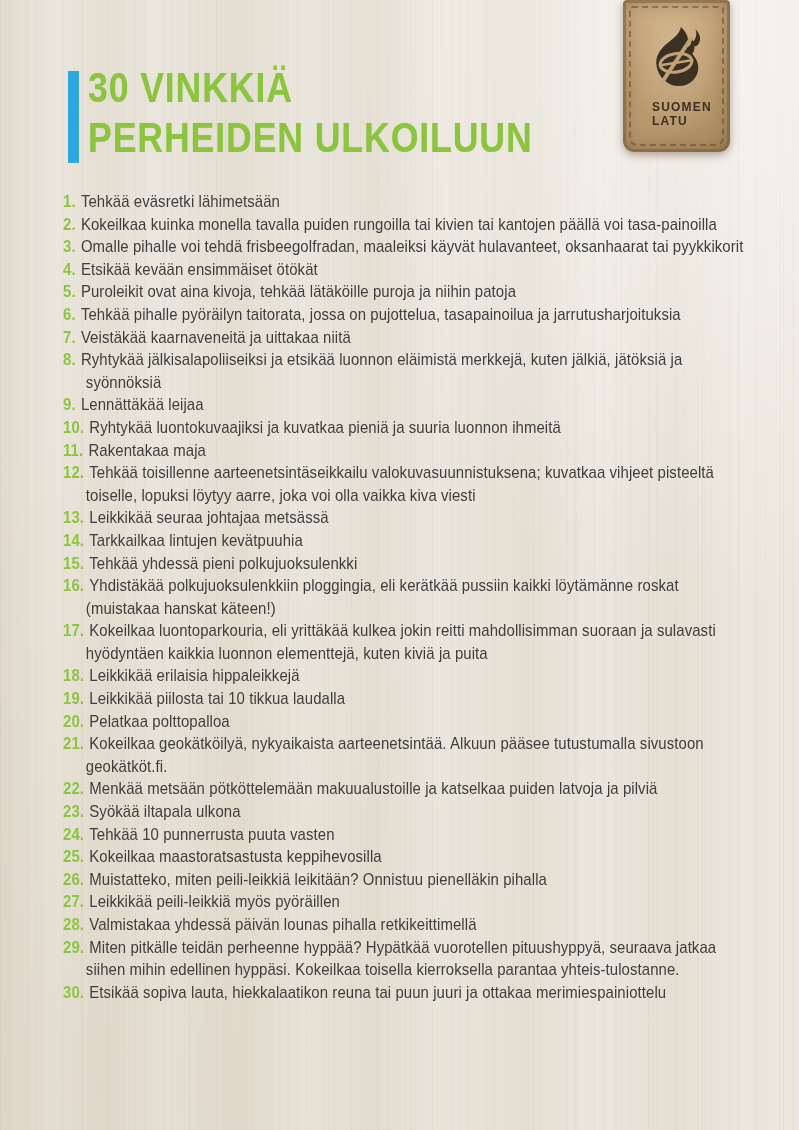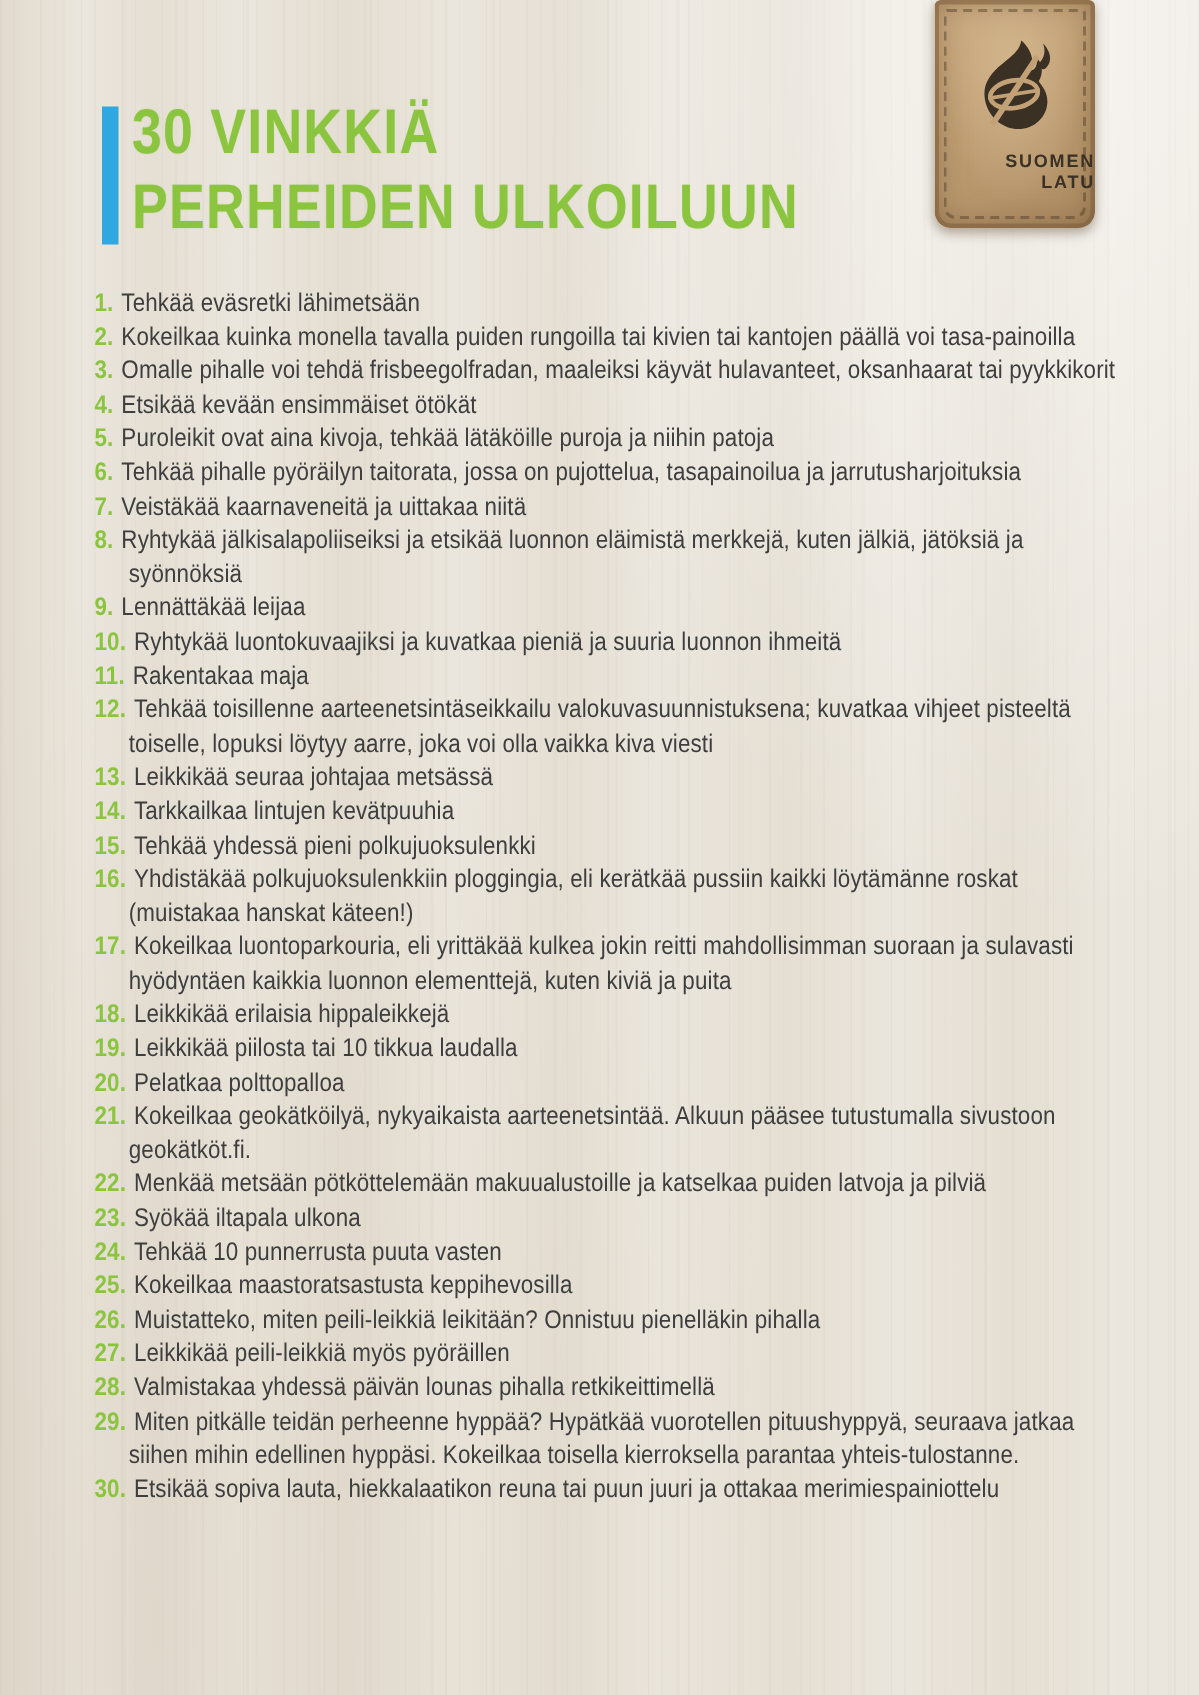--- a/index.html
+++ b/index.html
@@ -51,21 +51,21 @@
   .stitch{
     position:absolute;left:6px;right:6px;top:6px;bottom:6px;
     border:2px dashed rgba(78,60,38,0.45);
     border-radius:3px 3px 8px 8px;
   }
   .emblem{
     position:absolute;left:50%;top:26px;transform:translateX(-50%);
     width:58px;height:62px;
   }
   .org-name{
-    position:absolute;left:0;right:0;top:100px;text-align:right;
+    position:absolute;left:0;right:0;top:100px;text-align:left;
     font-size:12px;font-weight:bold;letter-spacing:1.2px;
     color:var(--emblem,#3a3023);
     padding-left:29px;
   }
 
   
   .tips{
     position:absolute;left:63px;top:191px;width:776px;
     transform:scaleX(0.878);transform-origin:0 0;
   }

